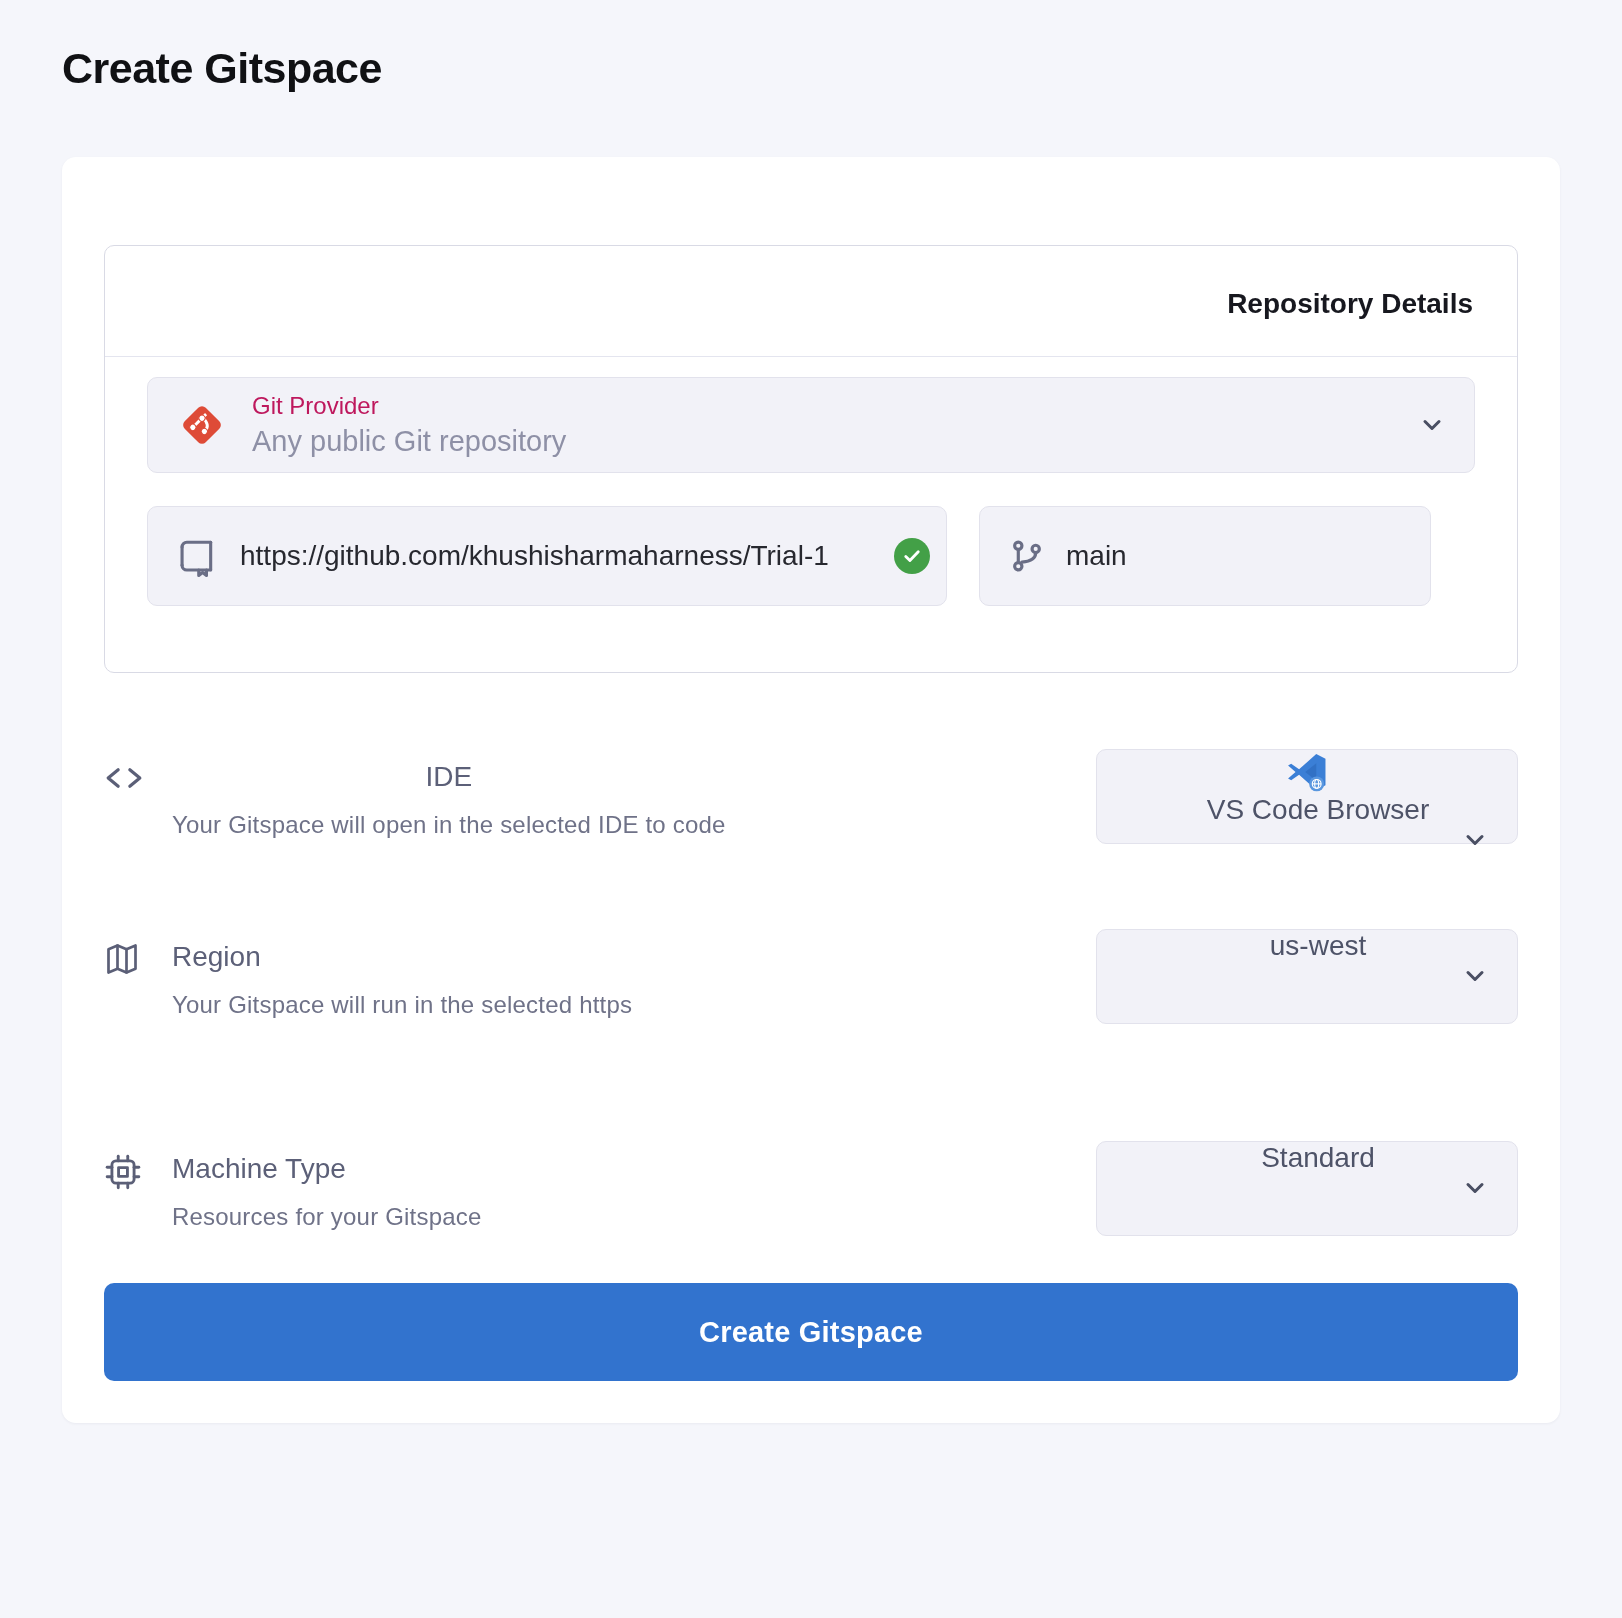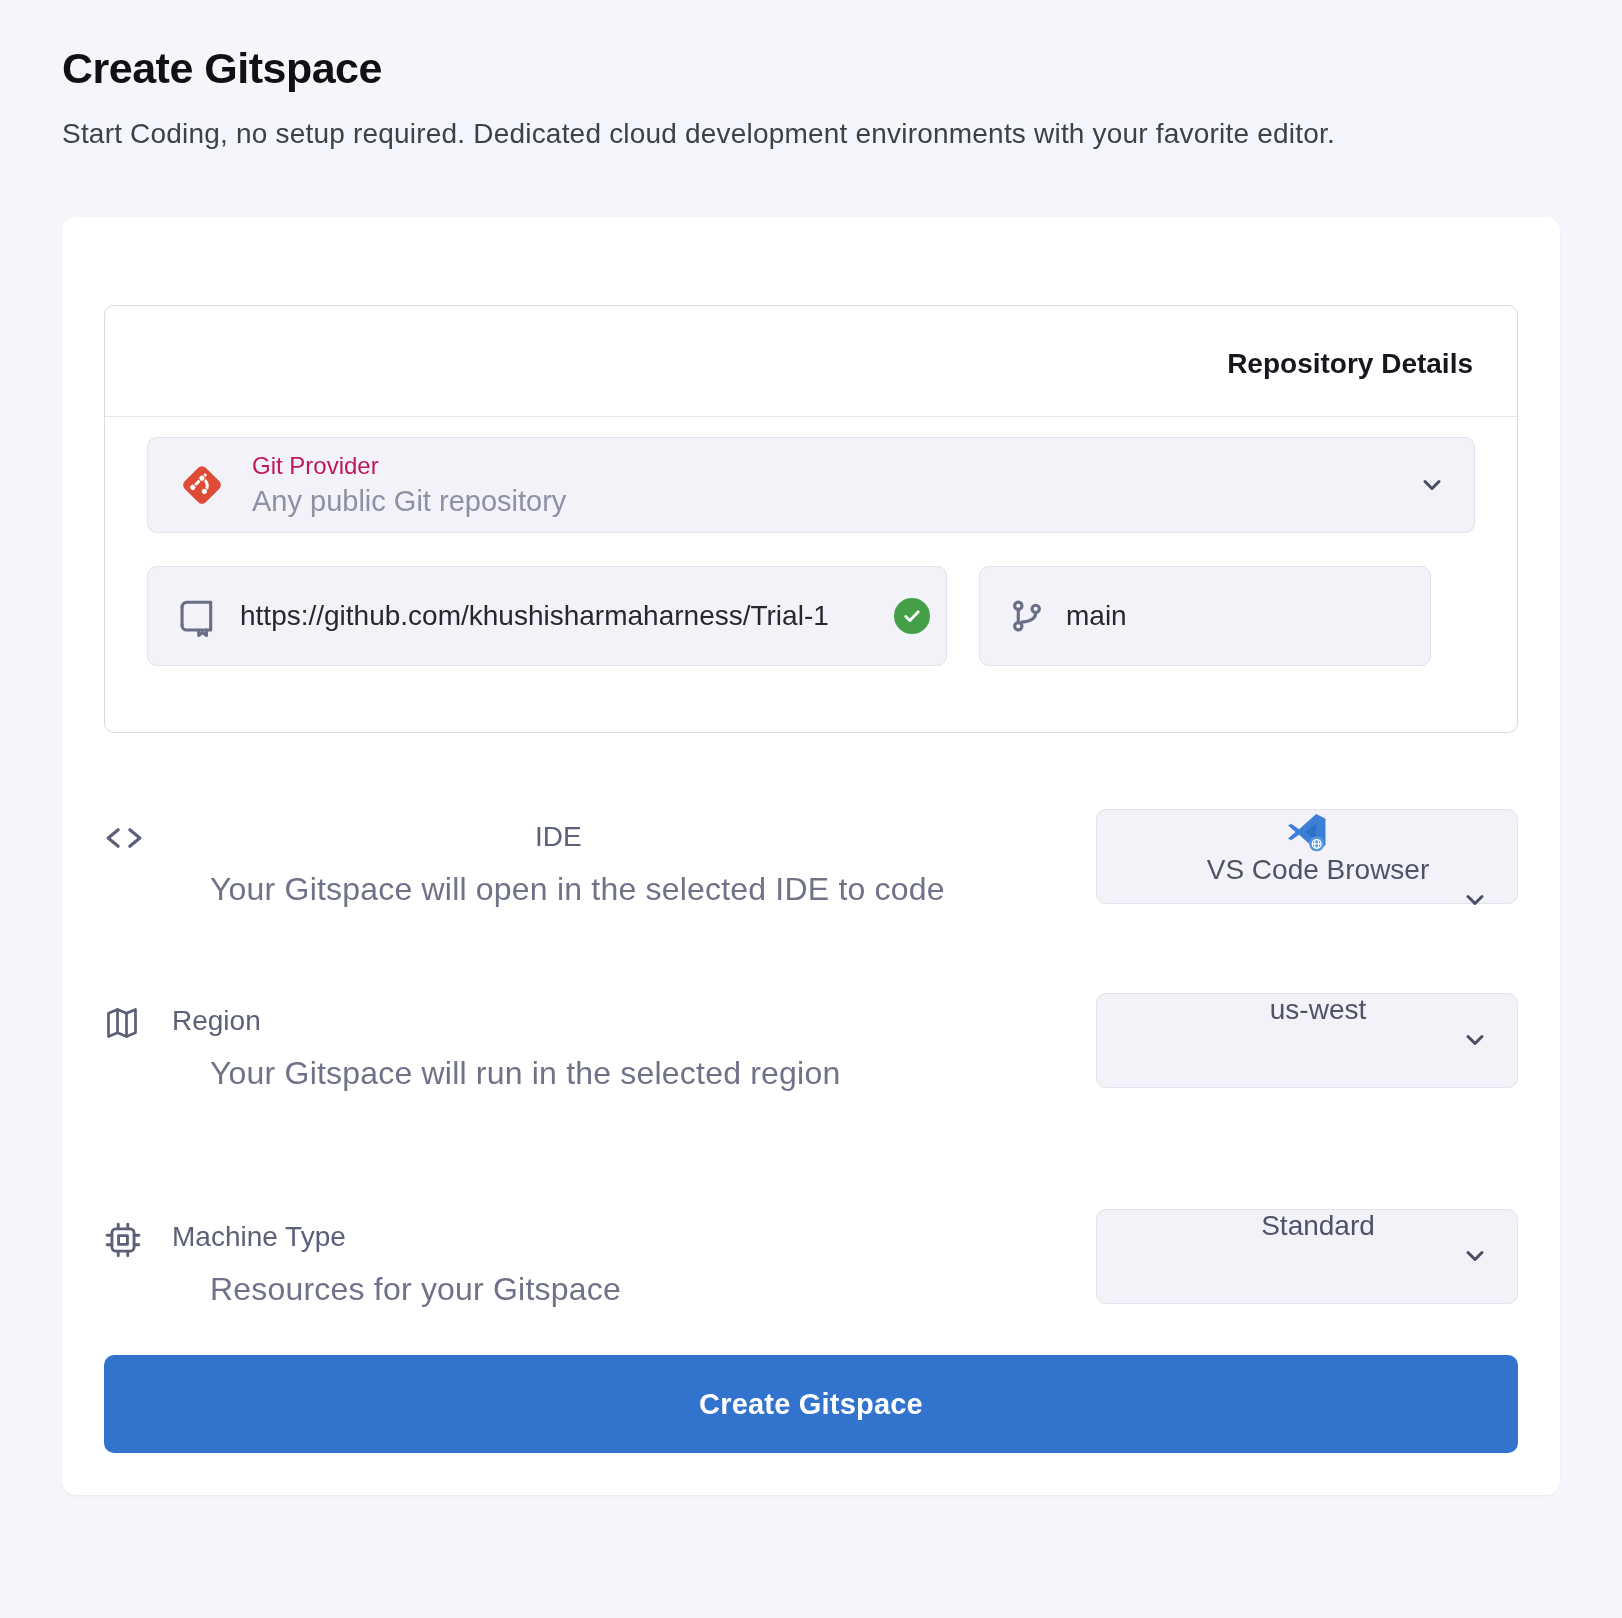--- a/index.html
+++ b/index.html
@@ -60,21 +60,21 @@
   }
 
   
   .setting-row { display:flex; align-items:flex-start; }
   .row-ide     { margin-top:76px;text-align:center; }
   .row-region  { margin-top:85px; }
   .row-machine { margin-top:117px; }
   .row-icon { width:40px; padding-top:12px; flex:0 0 auto; }
   .row-text { margin-left:28px; padding-top:12px; }
   .row-label { font-size:28px; color:#5c6078; }
-  .row-desc  { margin-top:18px; font-size:32px; color:#6f7288; letter-spacing:0.2px;margin-left:38px; }
+  .row-desc  { margin-top:18px; font-size:24px; color:#6f7288; letter-spacing:0.2px; }
 
   .dropdown {
     margin-left:auto; width:422px; height:95px;
     padding:0 28px 0 50px; cursor:pointer;flex-direction:column;
   }
   .dropdown-value { font-size:28px; color:#4e5368; }
   .dropdown .chev { margin-left:auto; }
   .dropdown .vscode-ic { margin-right:22px; }
 
   .create-btn {
@@ -83,21 +83,20 @@
     font-family:"Liberation Sans","DejaVu Sans",sans-serif; cursor:pointer;
     letter-spacing:0.2px;
   }
 </style>
 </head>
 <body>
 
 <div class="page">
 
   <div class="page-title">Create Gitspace</div>
-  <div class="page-subtitle">Start Coding, no setup required. Dedicated cloud development environments with your favorite editor.</div>
 
   <div class="card">
 
     <div class="repo-box">
       <div class="repo-box-header">Repository Details</div>
 
       <div class="repo-box-body">
 
         <div class="field git-provider-select">
           <span style="display:flex;">
@@ -195,21 +194,21 @@
     <div class="setting-row row-region">
       <span class="row-icon">
         <svg width="36" height="36" viewBox="0 0 24 24" fill="none" stroke="#5b5f77" stroke-width="1.8" stroke-linecap="round" stroke-linejoin="round">
           <path d="M3 5.5l6-2.5 6 2.5 6-2.5v15.5l-6 2.5-6-2.5-6 2.5z"></path>
           <line x1="9" y1="3" x2="9" y2="18.5"></line>
           <line x1="15" y1="5.5" x2="15" y2="21"></line>
         </svg>
       </span>
       <span class="row-text">
         <div class="row-label">Region</div>
-        <div class="row-desc">Your Gitspace will run in the selected region</div>
+        <div class="row-desc">Your Gitspace will run in the selected https</div>
       </span>
       <div class="field dropdown">
         <span class="dropdown-value">us-west</span>
         <span class="chev" style="display:flex;">
           <svg width="28" height="28" viewBox="0 0 24 24" fill="none" stroke="#4a4f63" stroke-width="2.6" stroke-linecap="round" stroke-linejoin="round">
               <polyline points="6 9 12 15 18 9"></polyline>
             </svg>
         </span>
       </div>
     </div>

